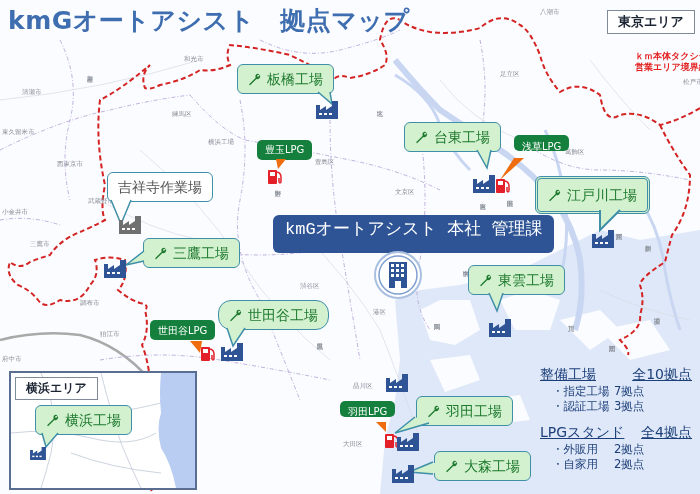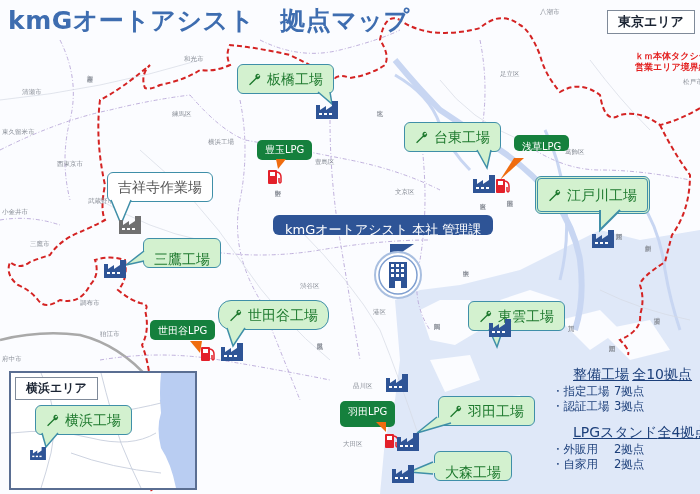--- a/index.html
+++ b/index.html
@@ -9,25 +9,25 @@
   .abs { position: absolute; }
   .title { left: 8px; top: 4px; font-size: 25px; color: #3e6db0; font-weight: bold; letter-spacing: 0.5px; white-space: nowrap; text-shadow: 0 0 2px #fff; }
   .area-tag { background: #fff; border: 1.5px solid #7f8a99; color: #1b2433; font-size: 13px; font-weight: bold; padding: 2px 10px; white-space: nowrap; }
   .boundary-label { color: #e32020; font-size: 9px; line-height: 11px; text-align: left; white-space: nowrap; font-weight: bold; }
   .bubble { position: absolute; background: #d3f1cf; border: 1.5px solid #3f8fa8; border-radius: 6px; color: #1f7a2f; font-size: 14px; padding: 0 10px; height: 28px; line-height: 28px; white-space: nowrap; display: flex; align-items: center; gap: 6px; }
   .bubble.double { border: 3px double #3f8fa8; }
   .bubble .tail { position: absolute; width: 0; height: 0; }
   .bubble.gray { background: #fff; color: #555; border-color: #3f8fa8; }
   .wrench { width: 13px; height: 13px; display: inline-block; }
   .lpg { position: absolute; background: #15803d; color: #fff; font-size: 10px; border-radius: 5px; padding: 0 8px; height: 20px; line-height: 20px; white-space: nowrap; }
-  .hq { position: absolute; background: #2e5496; color: #fff; font-size: 13px; border-radius: 6px; padding: 0 12px; height: 20px; line-height: 30px; white-space: nowrap; }
+  .hq { position: absolute; background: #2e5496; color: #fff; font-size: 17px; border-radius: 6px; padding: 0 12px; height: 38px; line-height: 30px; white-space: nowrap; font-family: Liberation Mono, monospace; }
   .factory { position: absolute; width: 22px; height: 18px; }
   .pump { position: absolute; width: 14px; height: 16px; }
   .summary { position: absolute; left: 540px; top: 366px; width: 158px; color: #1c3f7a; }
-  .summary .h { font-size: 14px; text-decoration: underline; white-space: nowrap; display: flex; justify-content: space-between; padding-right: 6px; margin-left: 33px; }
+  .summary .h { font-size: 14px; text-decoration: underline; white-space: nowrap; display: flex; justify-content: space-between; padding-right: 6px; }
   .summary .row { font-size: 11.5px; padding-left: 12px; white-space: nowrap; line-height: 15px; }
   .summary .row span.l { display: inline-block; width: 62px; }
   .inset { position: absolute; left: 9px; top: 371px; width: 184px; height: 115px; border: 2px solid #5a6e92; background: #fff; overflow: hidden; }
   .small-label { position: absolute; font-size: 6.5px; color: #8a8f98; white-space: nowrap; }
   .vert { writing-mode: vertical-rl; }
 </style>
 </head>
 <body>
 
 <div id="map">
@@ -207,21 +207,21 @@
     <span>吉祥寺作業場</span>
     <svg class="tail" style="left:3px;top:27px;width:20px;height:26px;overflow:visible">
         <path d="M0,0 L10,24 L20,0" fill="#fff" stroke="#3f8fa8" stroke-width="1.5"></path>
         <path d="M1,-1 L19,-1" stroke="#fff" stroke-width="2"></path>
       </svg>
   </div>
   <svg class="factory" style="left:119px;top:216px">
       <use href="#factory-gray"></use>
     </svg>
 
-  <div class="bubble" style="left:143px;top:238px;flex-direction:column;">
+  <div class="bubble" style="left:143px;top:238px;">
     <svg class="wrench">
         <use href="#wrench"></use>
       </svg>
     <span>三鷹工場</span>
     <svg class="tail" style="left:-18px;top:12px;width:20px;height:20px;overflow:visible">
         <path d="M18,0 L0,14 L18,10" fill="#d3f1cf" stroke="#3f8fa8" stroke-width="1.5"></path>
         <path d="M19,1 L19,9" stroke="#d3f1cf" stroke-width="2"></path>
       </svg>
   </div>
   <svg class="factory" style="left:104px;top:260px">
@@ -243,21 +243,21 @@
       <rect x="18" y="19" width="3" height="3"></rect>
         <rect x="23" y="19" width="3" height="3"></rect>
         <rect x="28" y="19" width="3" height="3"></rect>
       <rect x="18" y="24" width="3" height="3"></rect>
         <rect x="23" y="24" width="3" height="3"></rect>
         <rect x="28" y="24" width="3" height="3"></rect>
       <rect x="22" y="31" width="6" height="7"></rect>
     </g>
   </svg>
 
-  <div class="bubble" style="left:468px;top:265px;margin-top:36px;">
+  <div class="bubble" style="left:468px;top:265px;">
     <svg class="wrench">
         <use href="#wrench"></use>
       </svg>
     <span>東雲工場</span>
     <svg class="tail" style="left:20px;top:27px;width:20px;height:20px;overflow:visible">
         <path d="M0,0 L8,18 L14,0" fill="#d3f1cf" stroke="#3f8fa8" stroke-width="1.5"></path>
         <path d="M1,-1 L13,-1" stroke="#d3f1cf" stroke-width="2"></path>
       </svg>
   </div>
   <svg class="factory" style="left:489px;top:319px">
@@ -283,43 +283,43 @@
       <path d="M0,0 L12,0 L10,12 Z" fill="#ef6c0f"></path>
     </svg>
   <svg class="pump" style="left:201px;top:345px">
       <use href="#pump"></use>
     </svg>
 
   <svg class="factory" style="left:386px;top:374px">
       <use href="#factory"></use>
     </svg>
 
-  <div class="lpg" style="left:340px;top:401px;height:26px;line-height:22px">羽田LPG</div>
+  <div class="lpg" style="left:340px;top:401px;height:16px;line-height:22px">羽田LPG</div>
   <svg class="abs" style="left:376px;top:422px;width:12px;height:12px;overflow:visible">
       <path d="M0,0 L10,0 L10,10 Z" fill="#ef6c0f"></path>
     </svg>
   <svg class="pump" style="left:385px;top:432px">
       <use href="#pump"></use>
     </svg>
 
-  <div class="bubble" style="left:438px;top:396px;">
+  <div class="bubble" style="left:416px;top:396px;">
     <svg class="wrench">
         <use href="#wrench"></use>
       </svg>
     <span>羽田工場</span>
     <svg class="tail" style="left:-2px;top:20px;width:20px;height:20px;overflow:visible">
         <path d="M0,0 L-20,16 L14,6" fill="#d3f1cf" stroke="#3f8fa8" stroke-width="1.5"></path>
         <path d="M1,1 L1,6" stroke="#d3f1cf" stroke-width="2"></path>
       </svg>
   </div>
   <svg class="factory" style="left:397px;top:433px">
       <use href="#factory"></use>
     </svg>
 
-  <div class="bubble" style="left:434px;top:451px;flex-direction:column;">
+  <div class="bubble" style="left:434px;top:451px;">
     <svg class="wrench">
         <use href="#wrench"></use>
       </svg>
     <span>大森工場</span>
     <svg class="tail" style="left:-2px;top:10px;width:20px;height:20px;overflow:visible">
         <path d="M0,0 L-24,10 L0,12" fill="#d3f1cf" stroke="#3f8fa8" stroke-width="1.5"></path>
         <path d="M1,1 L1,11" stroke="#d3f1cf" stroke-width="2"></path>
       </svg>
   </div>
   <svg class="factory" style="left:392px;top:465px">

